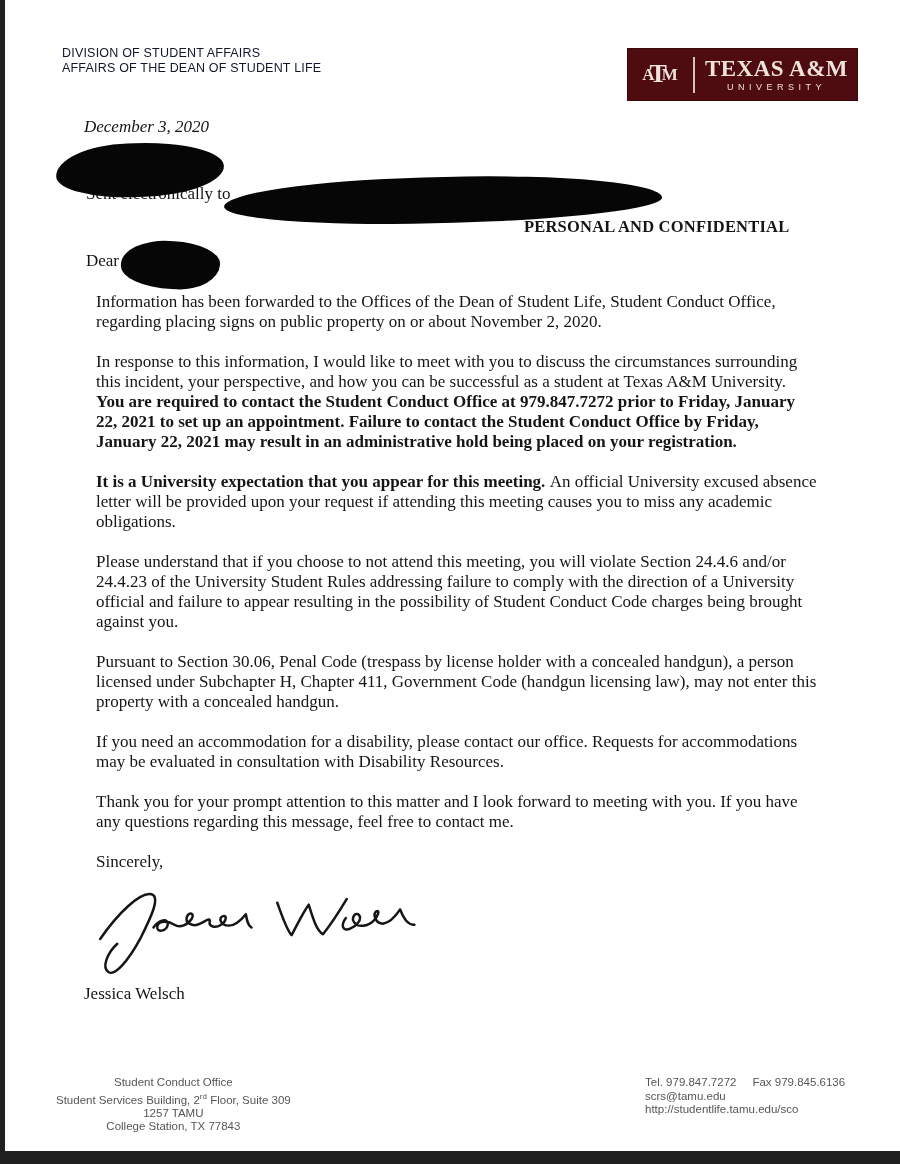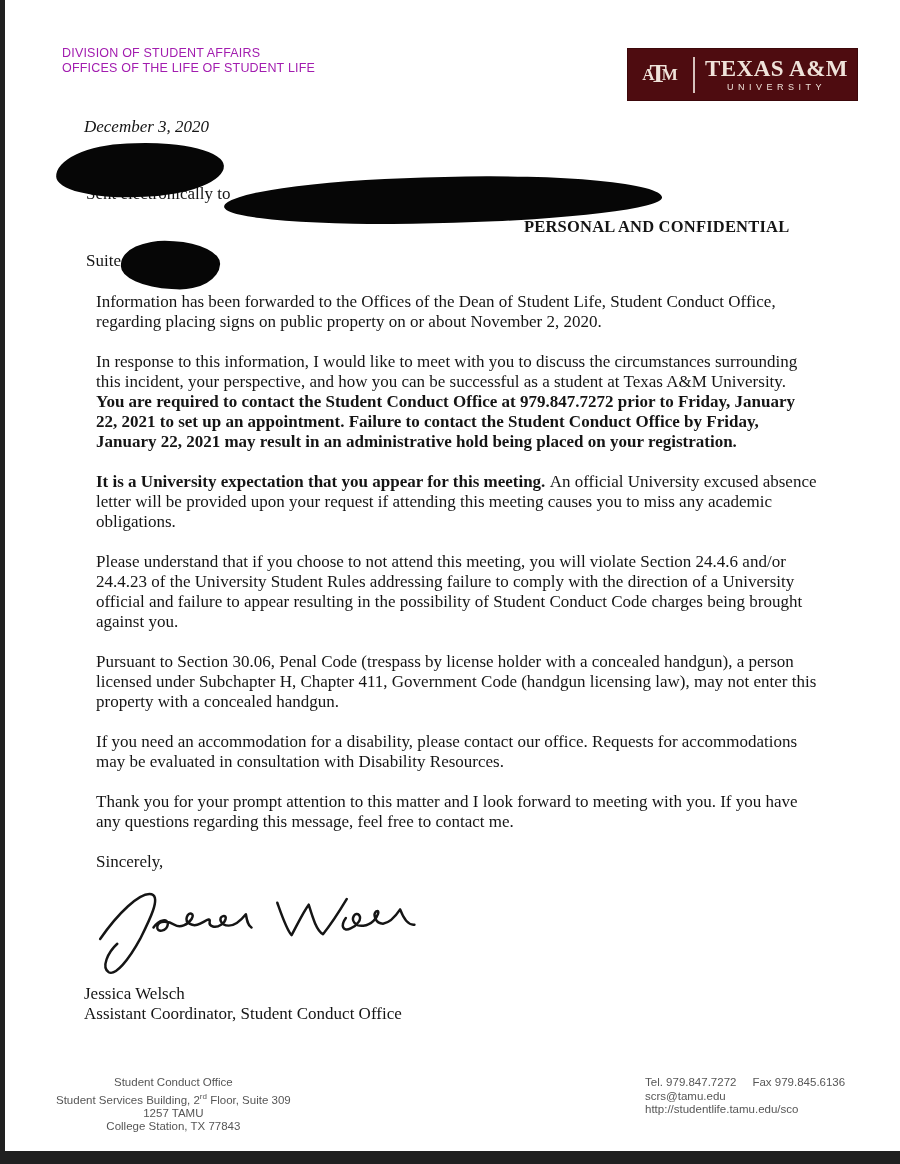--- a/index.html
+++ b/index.html
@@ -8,21 +8,21 @@
     background:#ffffff; overflow:hidden;
     font-family:"Liberation Serif", serif; color:#151515;
   }
   .left-bar  { position:absolute; left:0; top:0; width:5px; height:1164px; background:#202020; }
   .bottom-bar{ position:absolute; left:0; top:1151px; width:900px; height:13px; background:#202020; }
 
   
   .dept {
     position:absolute; left:62px; top:46px;
     font-family:"Liberation Sans", sans-serif;
-    font-size:12.5px; line-height:15px; color:#a21caf; letter-spacing:.2px;
+    font-size:12.5px; line-height:15px; color:#0f172a; letter-spacing:.2px;
   }
   .logo {
     position:absolute; left:627px; top:48px; width:231px; height:53px;
     background:#4e0c10; display:flex; align-items:center; color:#efe3da;
     box-shadow:0 0 0 1px #3c080b inset;
   }
   .atm { width:66px; display:flex; align-items:center; justify-content:center;
          font-family:"Liberation Serif", serif; font-weight:bold; }
   .atm .side { font-size:17px; }
   .atm .mid  { font-size:26px; margin:0 -5px; position:relative; top:-1px; }
@@ -71,21 +71,21 @@
 </head>
 <body>
 
 <div class="page">
 
   <div class="left-bar"></div>
   <div class="bottom-bar"></div>
 
   <div class="dept">
     <div>DIVISION OF STUDENT AFFAIRS</div>
-    <div>OFFICES OF THE LIFE OF STUDENT LIFE</div>
+    <div>AFFAIRS OF THE DEAN OF STUDENT LIFE</div>
   </div>
 
   <div class="logo">
     <div class="atm">
       <span class="side">A</span>
       <span class="mid">T</span>
       <span class="side">M</span>
     </div>
     <div class="logo-divider"></div>
     <div class="wordmark">
@@ -95,21 +95,21 @@
   </div>
 
   <div class="date">December 3, 2020</div>
 
   <div class="redact name"></div>
   <div class="sent">Sent electronically to</div>
   <div class="redact email"></div>
 
   <div class="confidential">PERSONAL AND CONFIDENTIAL</div>
 
-  <div class="dear">Suite</div>
+  <div class="dear">Dear</div>
   <div class="redact dearname"></div>
 
   <div class="body-text">
     <p><span>Information has been forwarded to the Offices of the Dean of Student Life, Student Conduct Office, regarding placing signs on public property on or about November 2, 2020.</span></p>
 
     <p><span>In response to this information, I would like to meet with you to discuss the circumstances surrounding this incident, your perspective, and how you can be successful as a student at Texas A&amp;M University. </span><strong>You are required to contact the Student Conduct Office at 979.847.7272 prior to Friday, January 22, 2021 to set up an appointment. Failure to contact the Student Conduct Office by Friday, January 22, 2021 may result in an administrative hold being placed on your registration.</strong></p>
 
     <p><strong>It is a University expectation that you appear for this meeting. </strong><span>An official University excused absence letter will be provided upon your request if attending this meeting causes you to miss any academic obligations.</span></p>
 
     <p><span>Please understand that if you choose to not attend this meeting, you will violate Section 24.4.6 and/or 24.4.23 of the University Student Rules addressing failure to comply with the direction of a University official and failure to appear resulting in the possibility of Student Conduct Code charges being brought against you.</span></p>
@@ -125,21 +125,20 @@
     <div class="signature-wrap">
       <svg width="350" height="100" viewBox="0 0 350 105" fill="none" stroke="#151515" stroke-width="2.6" stroke-linecap="round" stroke-linejoin="round">
         <path d="M4,64 C22,38 46,14 58,17 C68,20 56,44 46,64 C34,86 20,103 13,99 C5,94 12,78 22,69"></path>
         <path d="M60,52 C66,43 76,42 75,49 C74,56 63,58 64,51 C65,44 76,45 82,49 C88,53 96,49 100,43 C104,37 97,35 95,41 C93,47 101,52 109,48 C115,45 120,41 119,46 C118,51 125,53 131,49 C136,46 138,39 133,40 C128,41 130,50 139,50 C147,50 153,43 157,38 C158,44 159,50 163,52"></path>
         <path d="M190,26 C195,40 200,55 205,60 C211,49 217,36 223,28 C227,41 231,55 238,59 C247,48 257,32 263,22"></path>
         <path d="M262,42 C256,50 259,57 267,53 C274,50 279,43 276,39 C272,35 267,42 271,47 C275,52 285,51 291,45 C296,40 298,33 294,35 C290,38 293,48 301,48 C309,47 315,39 319,33 C322,41 327,50 334,49"></path>
       </svg>
     </div>
 
     <p class="signed-name">Jessica Welsch</p>
-    <p class="signed-title">Assistant Coordinator, Student Conduct Office</p>
   </div>
 
   <div class="footer-left">
     <div>Student Conduct Office</div>
     <div><span>Student Services Building, 2</span><sup>rd</sup><span> Floor, Suite 309</span></div>
     <div>1257 TAMU</div>
     <div>College Station, TX 77843</div>
   </div>
 
   <div class="footer-right">

